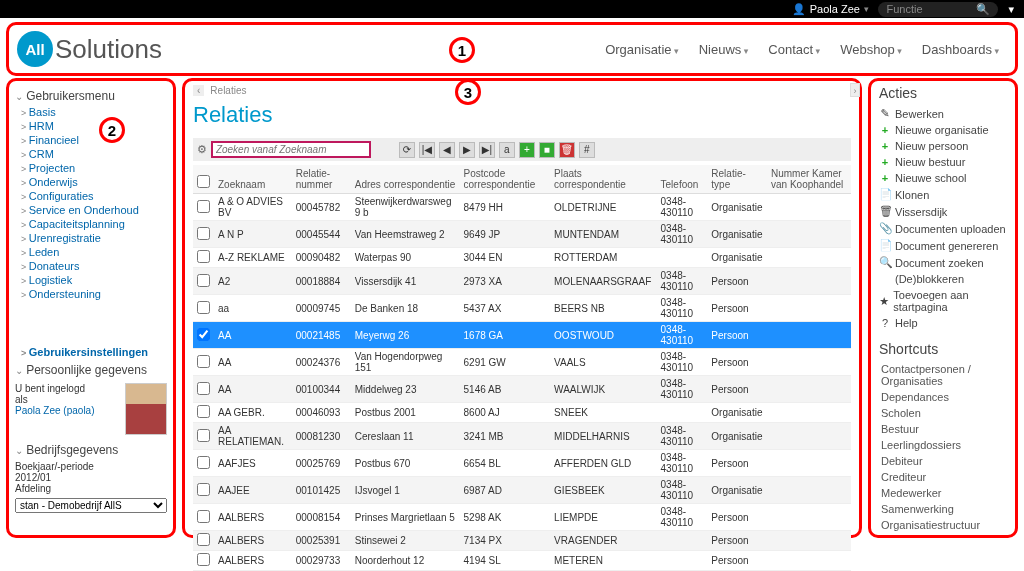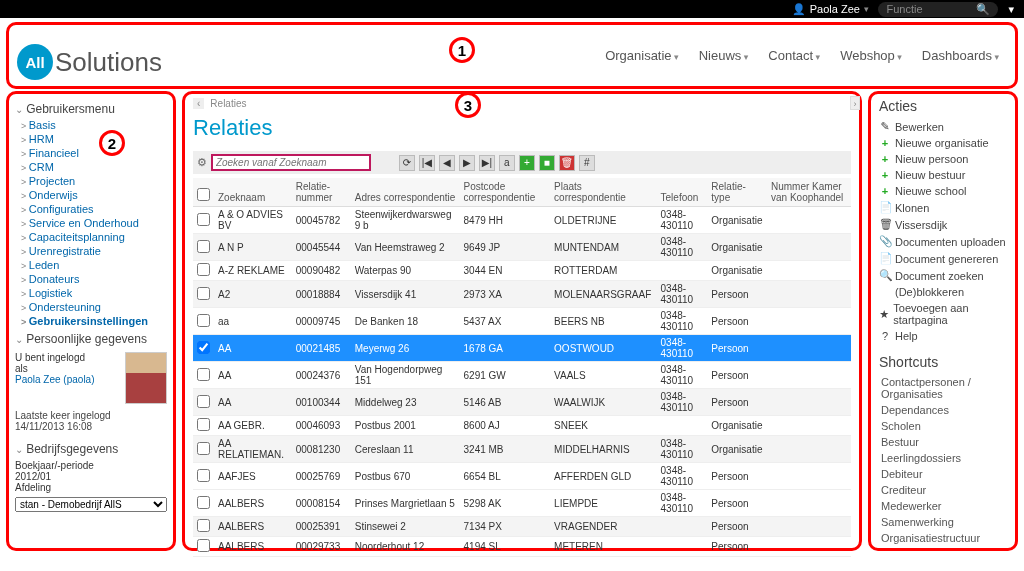--- a/index.html
+++ b/index.html
@@ -1,37 +1,37 @@
 <!DOCTYPE html>
 <html><head>
 <meta charset="utf-8">
 <style>
 * { box-sizing: border-box; margin: 0; padding: 0; }
 body { font-family: Arial, sans-serif; font-size: 11px; color: #333; background: #fff; width: 1024px; height: 571px; position: relative; overflow: hidden; }
 .topbar { background: #000; color: #fff; height: 18px; display: flex; justify-content: flex-end; align-items: center; padding: 0 10px; gap: 10px; font-size: 11px; }
 .topbar .user { display: flex; align-items: center; gap: 4px; }
 .topbar .search-box { background: #222; border-radius: 10px; padding: 1px 8px; color: #888; width: 120px; display: flex; align-items: center; justify-content: space-between; }
 .header-region { border: 3px solid red; border-radius: 10px; margin: 4px 6px 2px 6px; padding: 6px 0 6px 0; display: flex; align-items: center; justify-content: space-between; position: relative; }
-.logo { display: flex; align-items: center; gap: 2px; padding-left: 8px; margin-top: 13px; }
+.logo { display: flex; align-items: center; gap: 2px; padding-left: 8px; }
 .logo-bubble { width: 36px; height: 36px; border-radius: 50%; background: #0099cc; color: #fff; display: flex; align-items: center; justify-content: center; font-size: 15px; font-weight: bold; }
 .logo-text { font-size: 26px; color: #555; font-weight: 300; }
 .topnav { display: flex; gap: 20px; padding-right: 16px; font-size: 13px; color: #555; }
 .topnav span { cursor: pointer; }
 .circle-badge { position: absolute; width: 26px; height: 26px; border: 3px solid red; border-radius: 50%; background: #fff; display: flex; align-items: center; justify-content: center; font-weight: bold; color: #000; font-size: 15px; z-index: 10; }
 .badge1 { top: 12px; left: 440px; }
 .badge2 { top: 36px; left: 90px; }
 .badge3 { top: -2px; left: 270px; }
 .content { display: flex; padding: 0 6px; gap: 6px; }
 .sidebar-left { width: 170px; border: 3px solid red; border-radius: 10px; padding: 4px 6px; height: 460px; overflow: hidden; position: relative; }
 .section-head { font-size: 12px; color: #444; padding: 4px 0 2px 0; cursor: pointer; }
 .section-head::before { content: "⌄ "; color: #888; font-size: 10px; }
 .menu-list { list-style: none; padding-left: 6px; }
 .menu-list li { padding: 1px 0; color: #0066aa; font-size: 11px; cursor: pointer; }
 .menu-list li::before { content: "> "; color: #888; font-size: 9px; }
-.menu-list li.bold { font-weight: bold; }
+.menu-list li.bold { font-weight: bold; margin-top: 44px; }
 .personal { padding: 4px 0; font-size: 10px; display:flex; gap:6px; }
 .personal .txt { flex:1; }
 .personal .txt .linkuser { color: #0066aa; }
 .avatar { width: 42px; height: 52px; background: linear-gradient(#d8b890 40%, #a84040 40%); border: 1px solid #ccc; }
 .lastlogin { font-size: 10px; color: #444; padding: 2px 0 6px 0; }
 .bedrijf { font-size: 10px; padding: 2px 0; }
 .bedrijf select { width: 100%; font-size: 10px; margin-top: 4px; }
 .main-region { flex: 1; border: 3px solid red; border-radius: 10px; padding: 4px 8px; height: 460px; position: relative; }
 .bc-row { display: flex; align-items: center; font-size: 10px; color: #888; }
 .bc-arrow { background: #eee; padding: 0 4px; margin-right: 6px; }
@@ -114,24 +114,20 @@
       </ul>
     <div class="section-head">Persoonlijke gegevens</div>
     <div class="personal">
       <div class="txt">
         <div>U bent ingelogd</div>
         <div>als</div>
         <div class="linkuser">Paola Zee (paola)</div>
       </div>
       <div class="avatar"></div>
     </div>
-    <div class="lastlogin">
-      <div>Laatste keer ingelogd</div>
-      <div>14/11/2013 16:08</div>
-    </div>
     <div class="section-head">Bedrijfsgegevens</div>
     <div class="bedrijf">
       <div>Boekjaar/-periode</div>
       <div>2012/01</div>
       <div>Afdeling</div>
       <select><option>stan - Demobedrijf AllS</option></select>
     </div>
   </div>
 
   <div class="main-region">
@@ -286,20 +282,31 @@
             <td><input type="checkbox" style=""></td>
             <td>AAFJES</td>
             <td>00025769</td>
             <td>Postbus 670</td>
             <td>6654 BL</td>
             <td>AFFERDEN GLD</td>
             <td>0348-430110</td>
             <td>Persoon</td>
             <td></td>
           </tr>
+          <tr class="alt">
+            <td><input type="checkbox" style=""></td>
+            <td>AAJEE</td>
+            <td>00101425</td>
+            <td>IJsvogel 1</td>
+            <td>6987 AD</td>
+            <td>GIESBEEK</td>
+            <td>0348-430110</td>
+            <td>Organisatie</td>
+            <td></td>
+          </tr>
           <tr>
             <td><input type="checkbox" style=""></td>
             <td>AALBERS</td>
             <td>00008154</td>
             <td>Prinses Margrietlaan 5</td>
             <td>5298 AK</td>
             <td>LIEMPDE</td>
             <td>0348-430110</td>
             <td>Persoon</td>
             <td></td>

